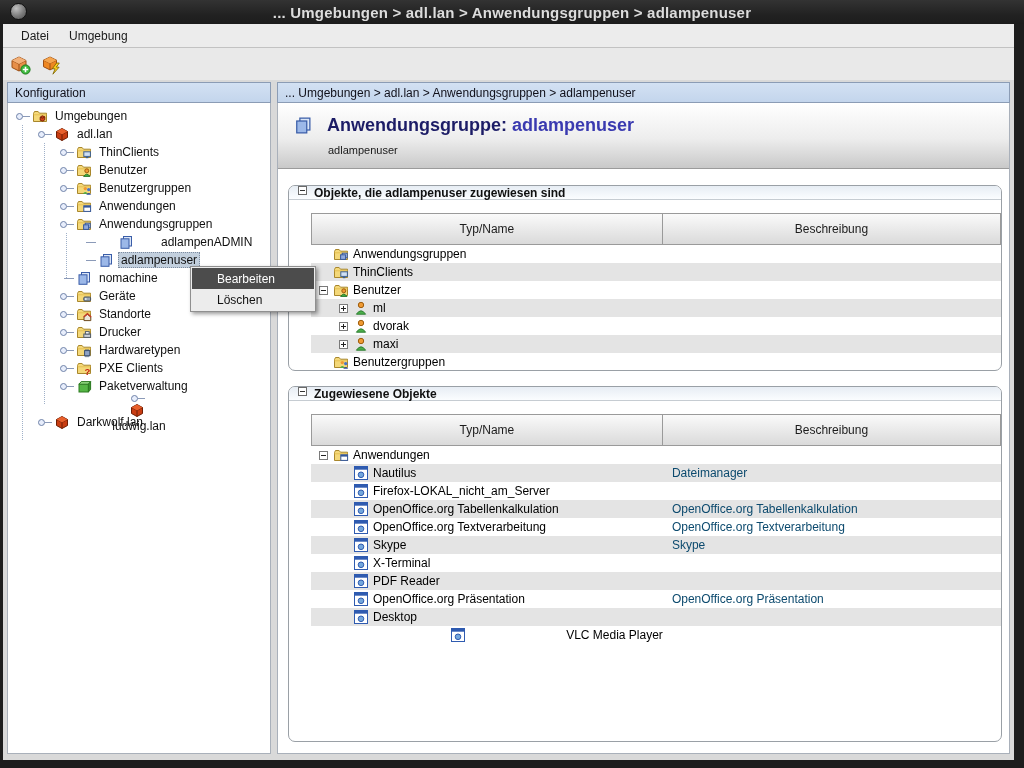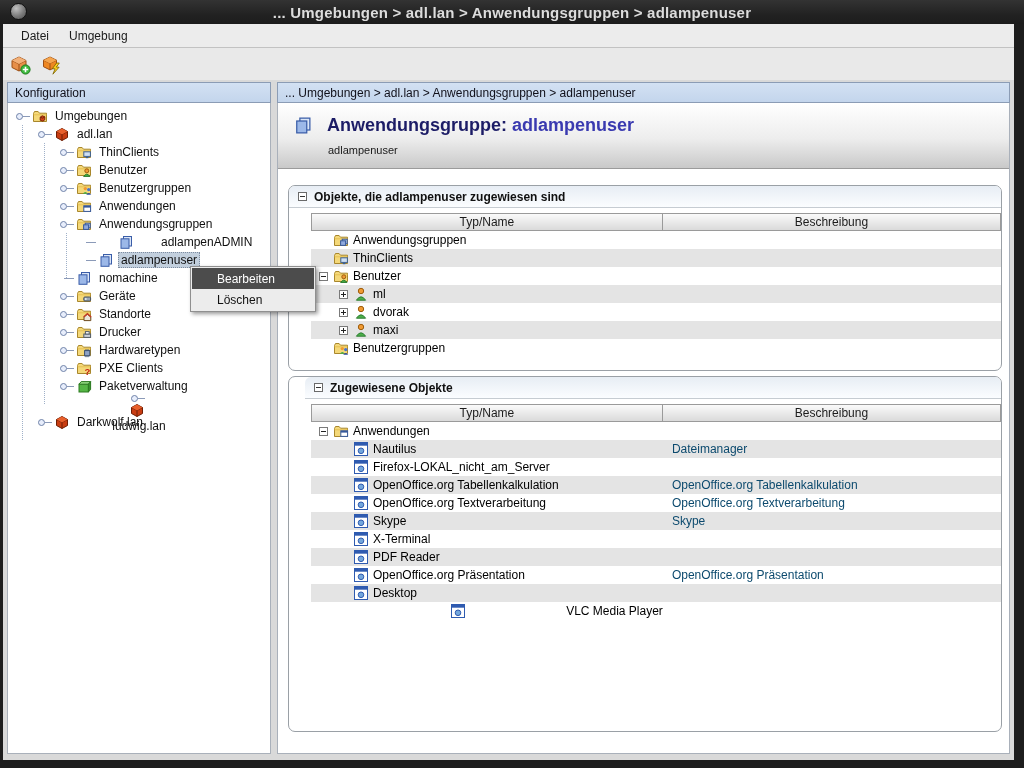--- a/index.html
+++ b/index.html
@@ -42,27 +42,27 @@
   .right-body { flex:1; background:#fff; border:1px solid #a9b0ba; border-top:none; position:relative; overflow:hidden; }
 
   .doc-header { position:absolute; left:0; top:0; right:0; height:66px; background:linear-gradient(#ffffff,#ededed 55%,#c9c9c9); border-bottom:1px solid #9b9b9b; }
   .doc-icon { position:absolute; left:15px; top:12px; }
   .doc-title { position:absolute; left:49px; top:12px; font-size:18px; font-weight:bold; color:#1c1c66; }
   .doc-title .value { color:#3a3ab0; }
   .doc-subtitle { position:absolute; left:50px; top:41px; font-size:11px; color:#1a1a1a; }
 
   .section { position:absolute; left:10px; right:7px; border:1px solid #9aa0a6; border-radius:7px; background:#fff; }
   .section-1 { top:82px; height:186px; }
-  .section-2 { top:273px; height:356px;padding-left:16px; }
-  .section-header { height:22px; background:linear-gradient(#e7edf4,#fbfdff); border-bottom:1px solid #c6ccd2; border-radius:6px 6px 0 0; display:flex; align-items:center; gap:7px; padding-left:9px; font-weight:bold; color:#101010; }
+  .section-2 { top:283px; height:356px; }
+  .section-header { height:14px; background:linear-gradient(#e7edf4,#fbfdff); border-bottom:1px solid #c6ccd2; border-radius:6px 6px 0 0; display:flex; gap:7px; padding-left:9px; font-weight:bold; color:#101010; }
   .collapse-box { width:9px; height:9px; border:1px solid #6a6a6a; background:#fff; position:relative; flex:none; }
   .collapse-box::after { content:""; position:absolute; left:1px; right:1px; top:3px; height:1px; background:#333; }
 
   .obj-table { position:absolute; left:22px; right:0; top:27px; }
-  .tbl-head { height:18px; display:flex; border:1px solid #9a9a9a; background:linear-gradient(#fafafa,#dadada); }
+  .tbl-head { height:32px; display:flex; border:1px solid #9a9a9a; background:linear-gradient(#fafafa,#dadada); }
   .tbl-head .c1 { width:51%; border-right:1px solid #9a9a9a; }
   .tbl-head .c2 { width:49%; }
   .tbl-head div { display:flex; align-items:center; justify-content:center; color:#1c1c1c; }
   .tbl-row { height:18px; display:flex; align-items:center; }
   .tbl-row.stripe { background:#e4e4e4; }
   .cell-name { width:51%; display:flex; align-items:center; overflow:hidden; white-space:nowrap; }
   .cell-desc { width:49%; padding-left:9px; overflow:hidden; white-space:nowrap; color:#0c4a6e; }
   .exp { width:9px; height:9px; border:1px solid #7a7a7a; background:#fff; position:relative; flex:none; margin-right:5px; }
   .exp::after { content:""; position:absolute; left:1px; right:1px; top:3px; height:1px; background:#222; }
   .exp.plus::before { content:""; position:absolute; top:1px; bottom:1px; left:3px; width:1px; background:#222; }

